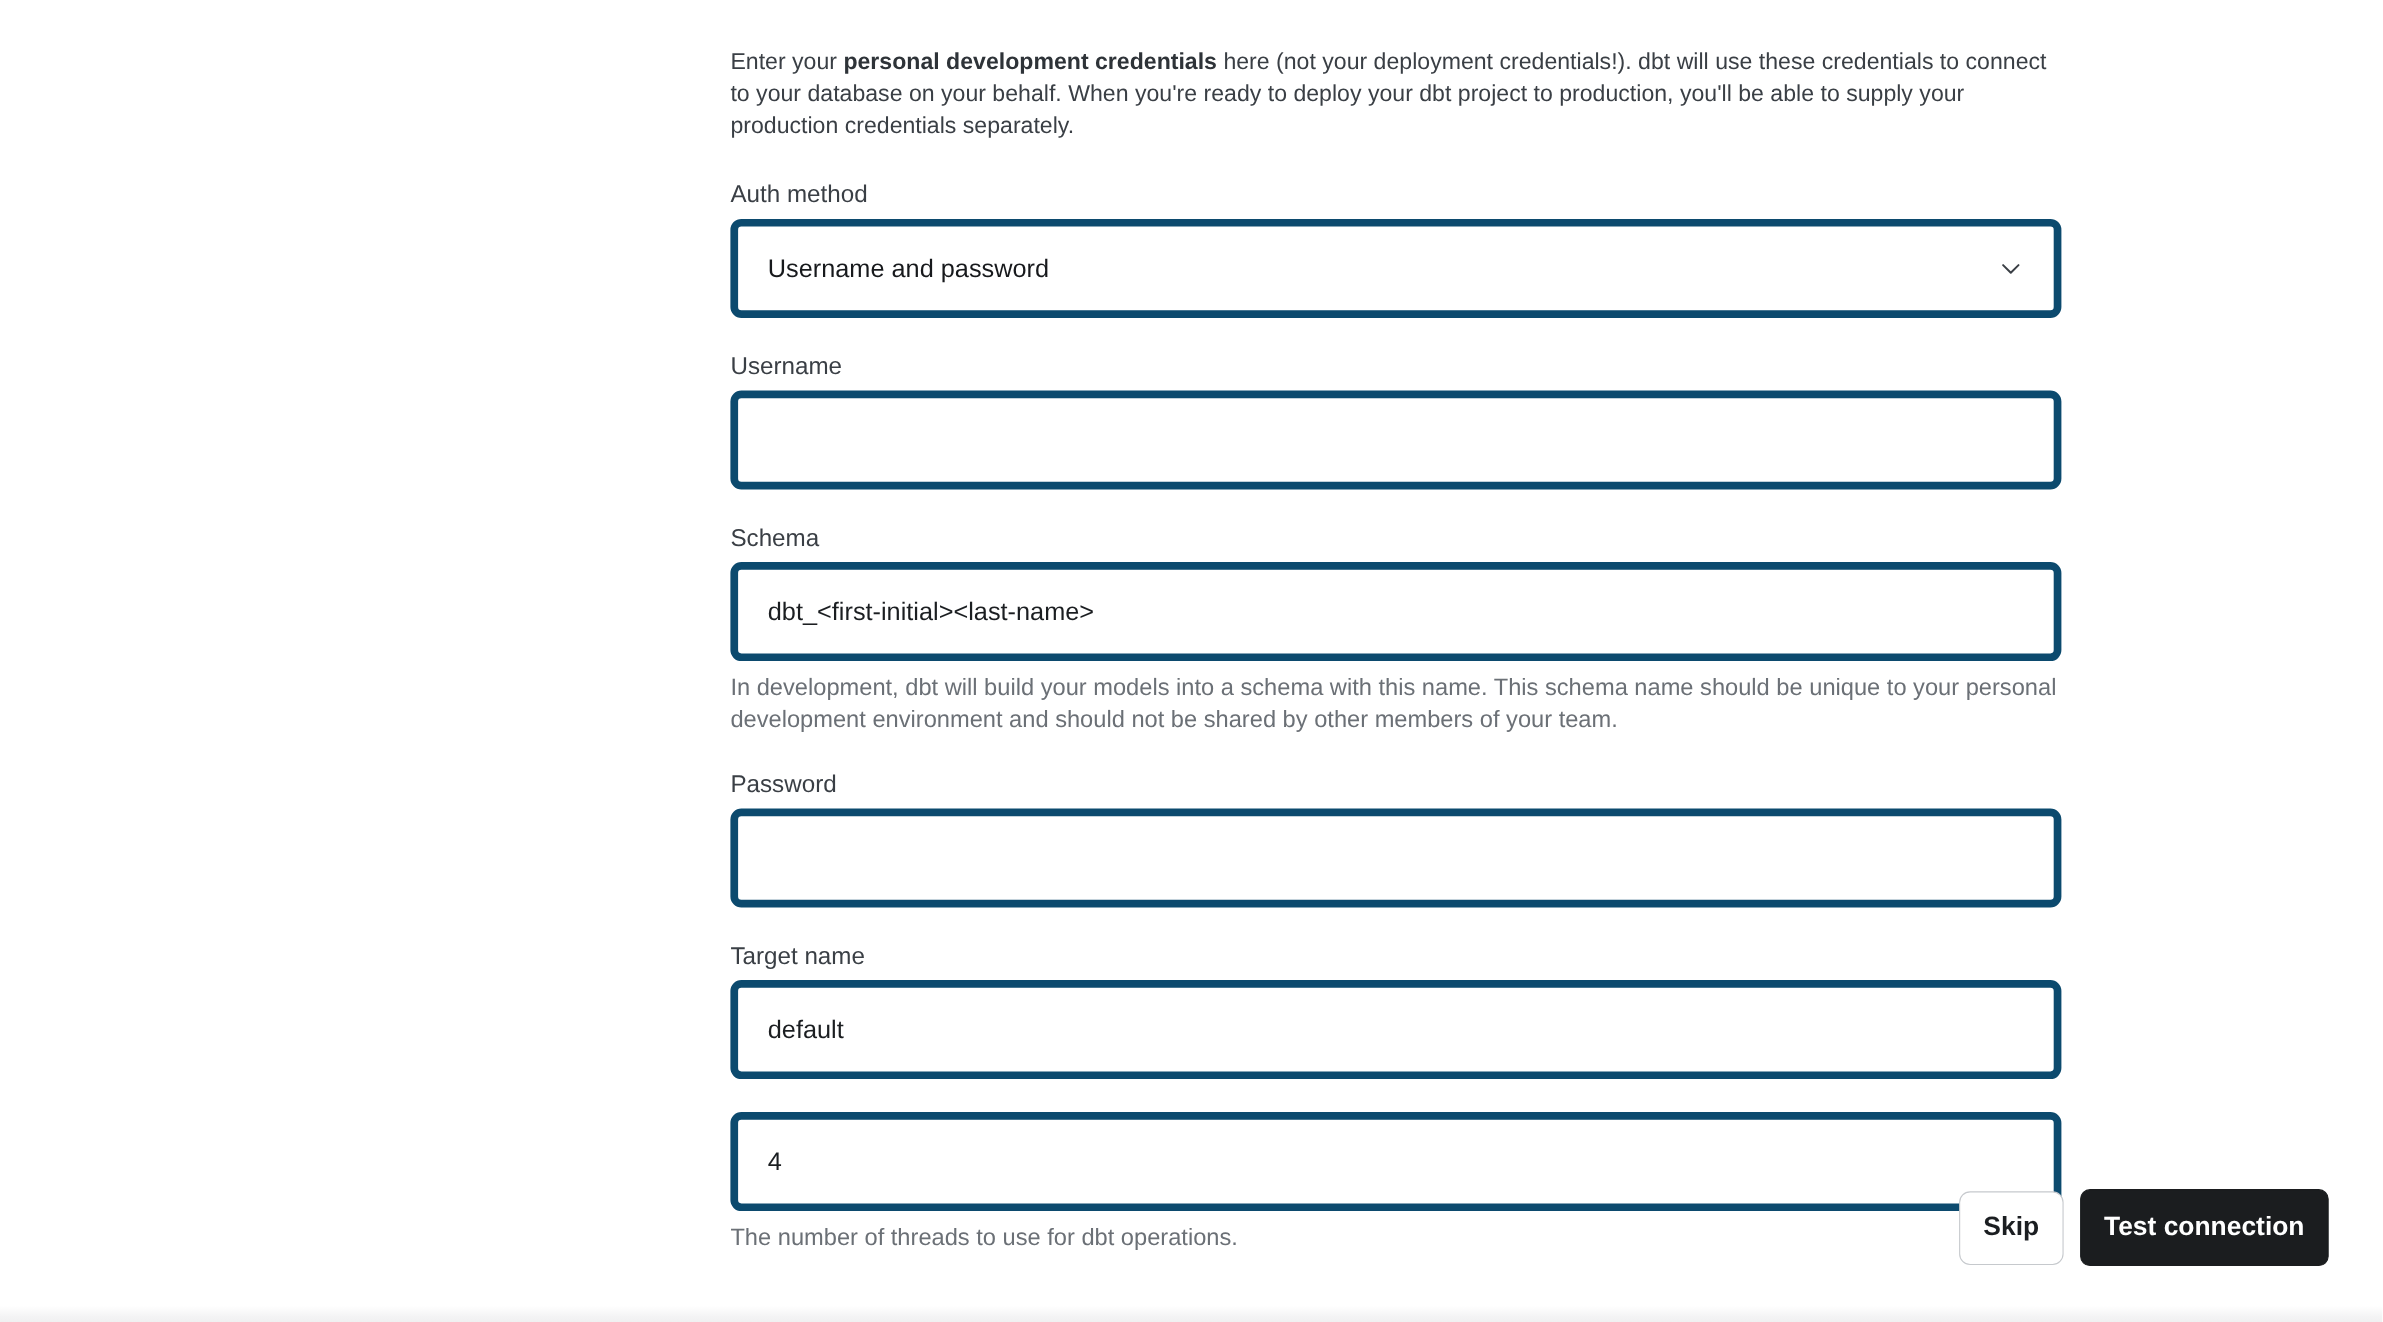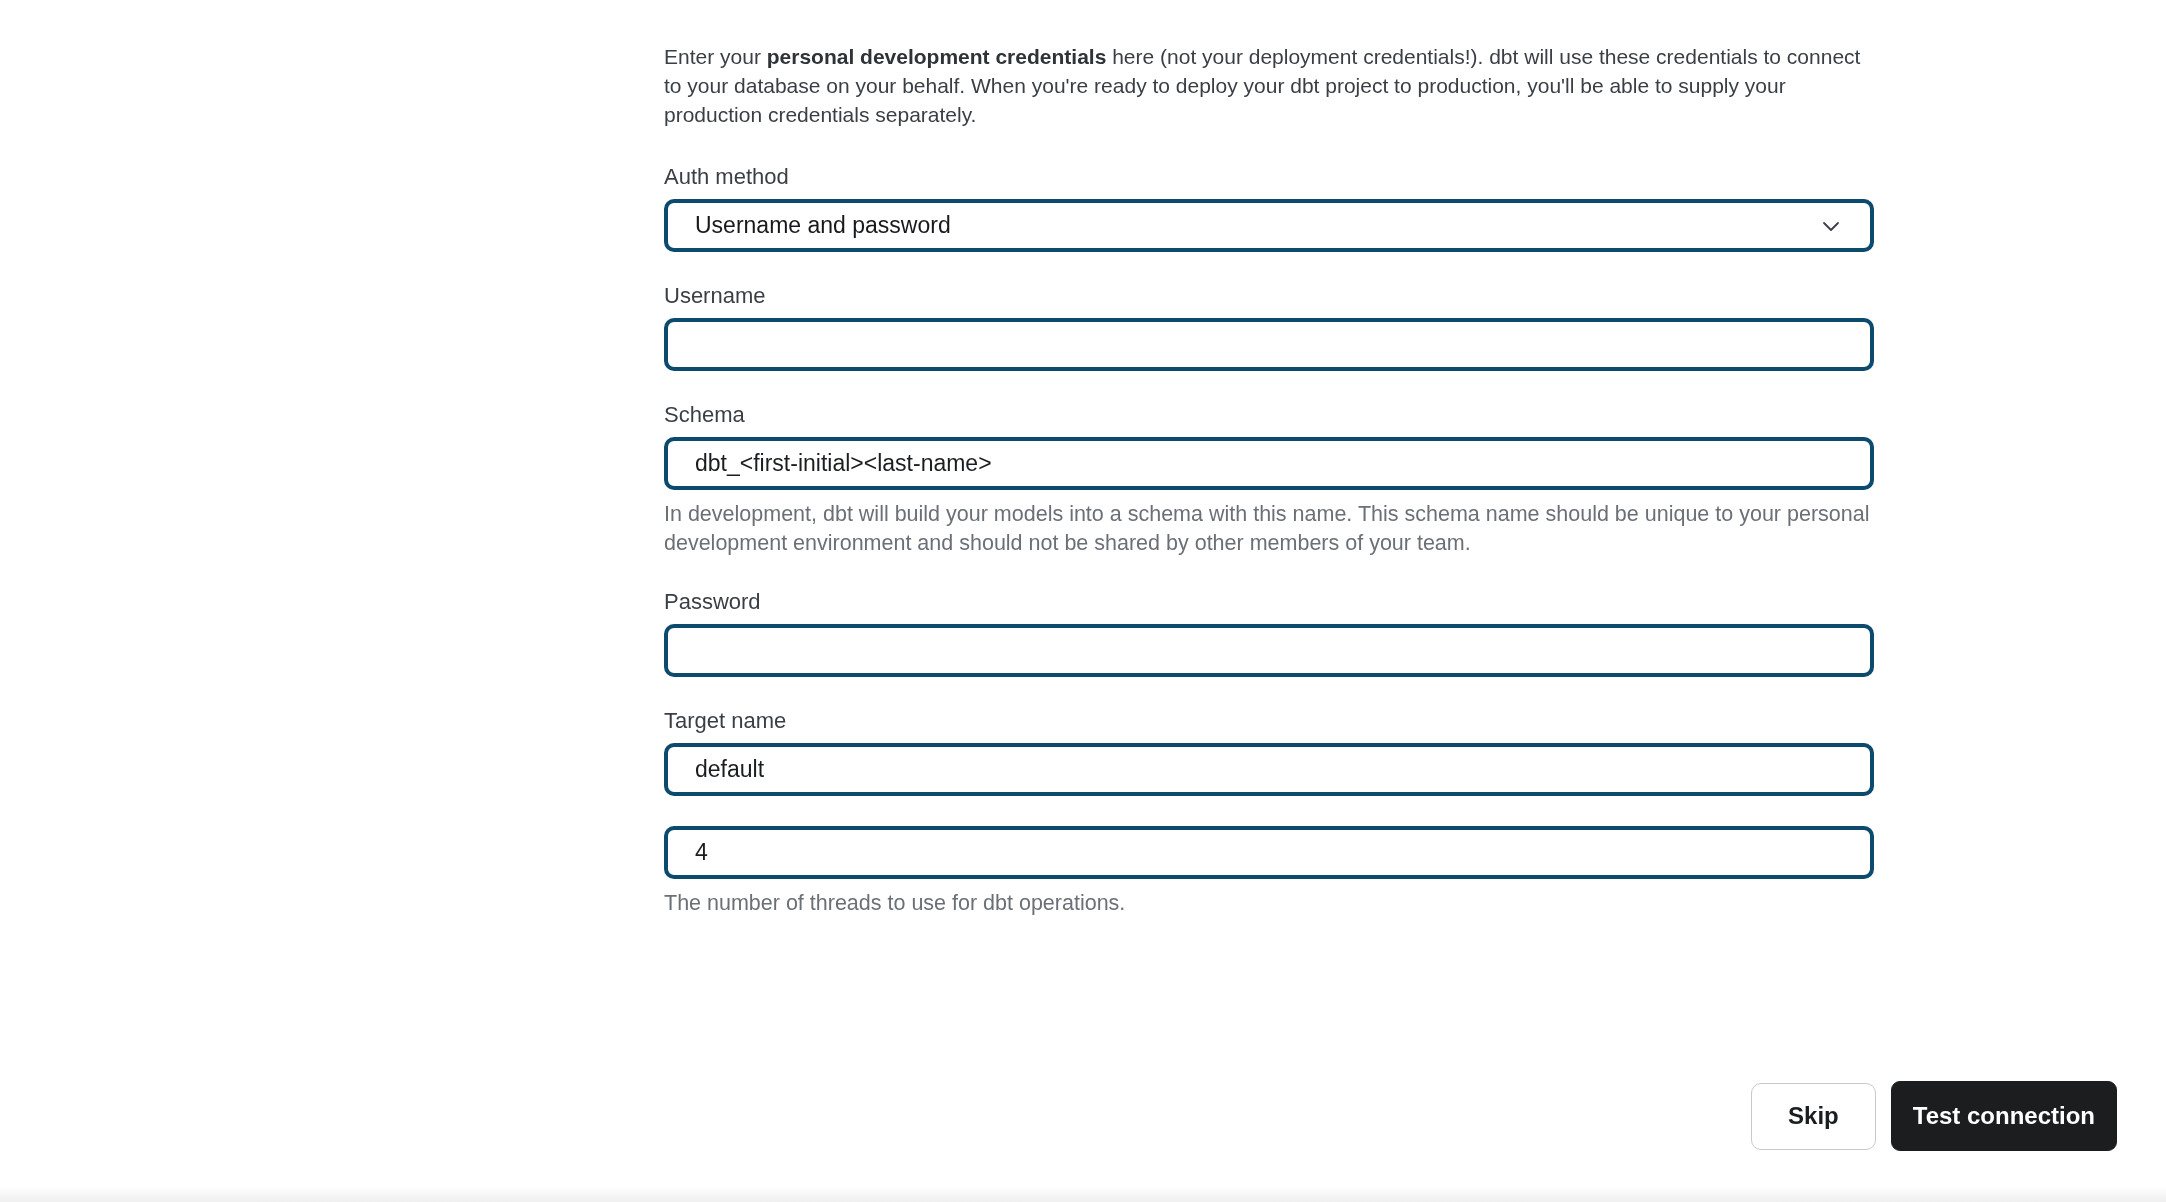--- a/index.html
+++ b/index.html
@@ -42,22 +42,22 @@
   .field-label {
     display: block;
     font-size: 22px;
     line-height: 28px;
     color: #3a3f45;
     margin-bottom: 8px;
   }
   .control {
     display: block;
     width: 100%;
-    height: 53px;
-    border: 4px solid #0c4a6e;
+    height: 90px;
+    border: 7px solid #0c4a6e;
     border-radius: 10px;
     background: #ffffff;
     font-family: "Liberation Sans", "DejaVu Sans", sans-serif;
     font-size: 23px;
     color: #1b1e21;
     padding: 0 27px;
     outline: none;
   }
   .select-box {
     display: flex;
@@ -84,21 +84,21 @@
   .btn {
     font-family: "Liberation Sans", "DejaVu Sans", sans-serif;
     font-size: 24px;
     font-weight: 700;
     border-radius: 10px;
     cursor: pointer;
     white-space: nowrap;
   }
   .btn-secondary {
     height: 67px;
-    padding: 0 36px;
+    padding: 0 21px;
     background: #ffffff;
     color: #1b1e21;
     border: 1px solid #c6c9cd;
   }
   .btn-primary {
     height: 70px;
     padding: 0 21px;
     background: #1b1d1f;
     color: #ffffff;
     border: 1px solid #1b1d1f;

